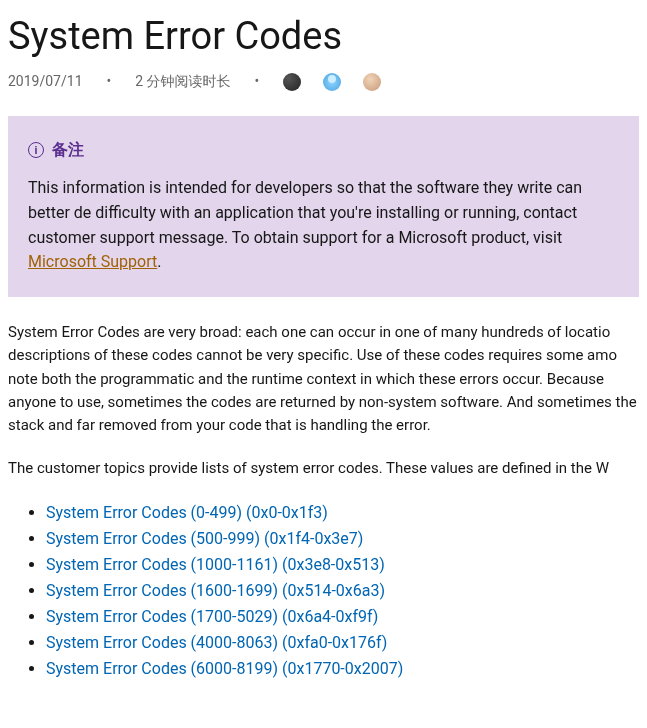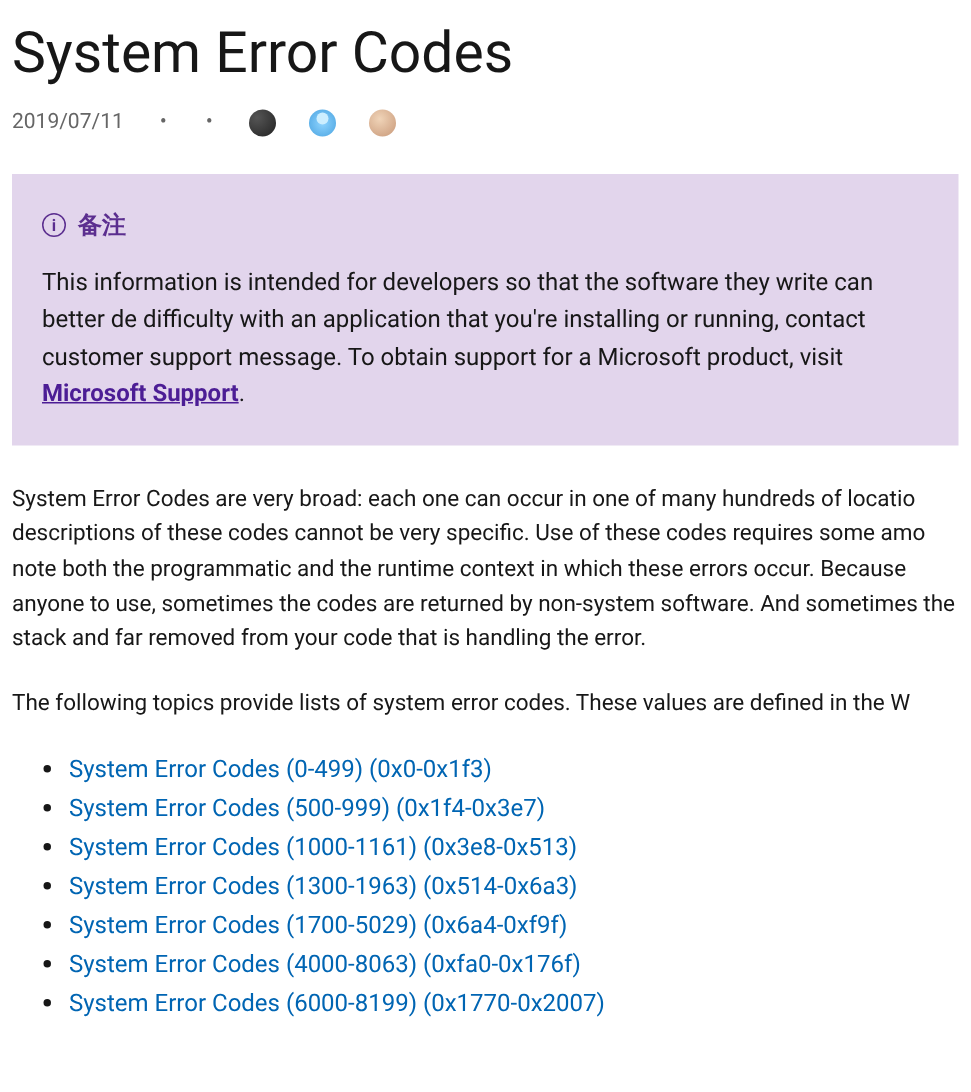--- a/index.html
+++ b/index.html
@@ -72,23 +72,23 @@
       font-weight: bold;
       color: #5b2e8f;
       line-height: 1;
     }
     .note-body {
       font-size: 16px;
       color: #171717;
       line-height: 1.55;
     }
     .note-body a {
-      color: #4c1d95;
+      color: #a16207;
       text-decoration: underline;
-      font-weight: 700;
+      font-weight: 400;
       text-align: center;
     }
     .paragraph {
       font-size: 15px;
       color: #171717;
       margin-bottom: 20px;
       line-height: 1.55;
     }
     ul.link-list {
       list-style: disc;
@@ -105,44 +105,45 @@
     }
   </style>
 </head>
 <body>
 
 <h1>System Error Codes</h1>
 
 <div class="meta-row">
   <span>2019/07/11</span>
   <span class="meta-sep">•</span>
+  <span>2 分钟阅读时长</span>
   <span class="meta-sep">•</span>
   <span class="avatar avatar-1"></span>
   <span class="avatar avatar-2"></span>
   <span class="avatar avatar-3"></span>
 </div>
 
 <div class="note-box">
   <div class="note-header">
     <span class="note-icon">i</span>
     <span>备注</span>
   </div>
   <div class="note-body">
     <span>This information is intended for developers so that the software they write can better de</span>
     <span>difficulty with an application that you're installing or running, contact customer support</span>
     <span>message. To obtain support for a Microsoft product, visit </span><a href="#">Microsoft Support</a><span>.</span>
   </div>
 </div>
 
 <p class="paragraph">System Error Codes are very broad: each one can occur in one of many hundreds of locatio descriptions of these codes cannot be very specific. Use of these codes requires some amo note both the programmatic and the runtime context in which these errors occur. Because anyone to use, sometimes the codes are returned by non-system software. And sometimes the stack and far removed from your code that is handling the error.</p>
 
-<p class="paragraph">The following topics provide lists of system error codes. These values are defined in the W</p>
+<p class="paragraph">The customer topics provide lists of system error codes. These values are defined in the W</p>
 
 <ul class="link-list">
   <li><a href="#">System Error Codes (0-499) (0x0-0x1f3)</a></li>
   <li><a href="#">System Error Codes (500-999) (0x1f4-0x3e7)</a></li>
   <li><a href="#">System Error Codes (1000-1161) (0x3e8-0x513)</a></li>
-  <li><a href="#">System Error Codes (1300-1963) (0x514-0x6a3)</a></li>
+  <li><a href="#">System Error Codes (1600-1699) (0x514-0x6a3)</a></li>
   <li><a href="#">System Error Codes (1700-5029) (0x6a4-0xf9f)</a></li>
   <li><a href="#">System Error Codes (4000-8063) (0xfa0-0x176f)</a></li>
   <li><a href="#">System Error Codes (6000-8199) (0x1770-0x2007)</a></li>
 
 </ul>
 
 </body></html>

